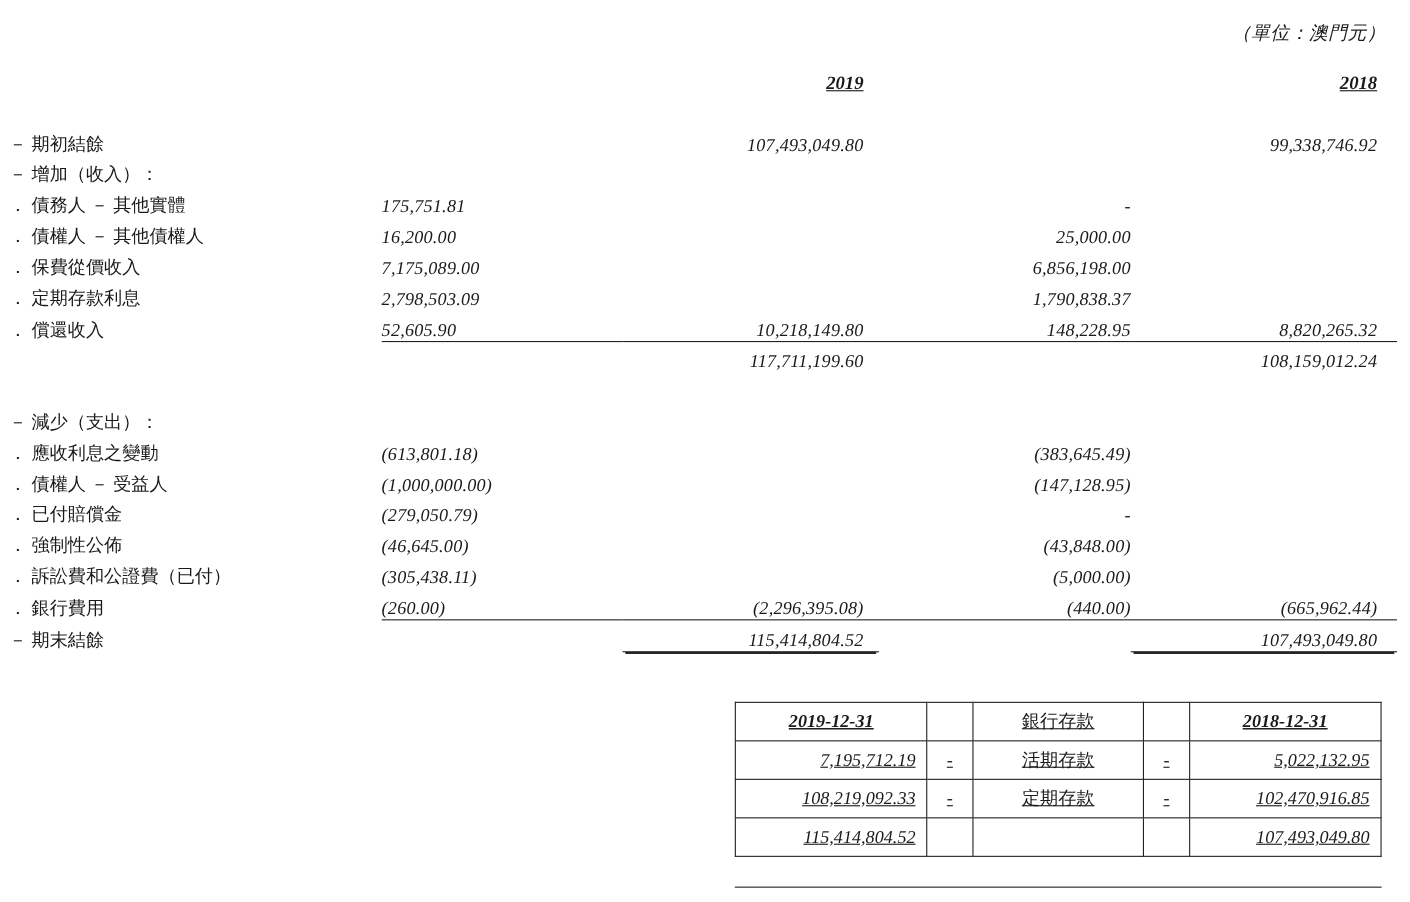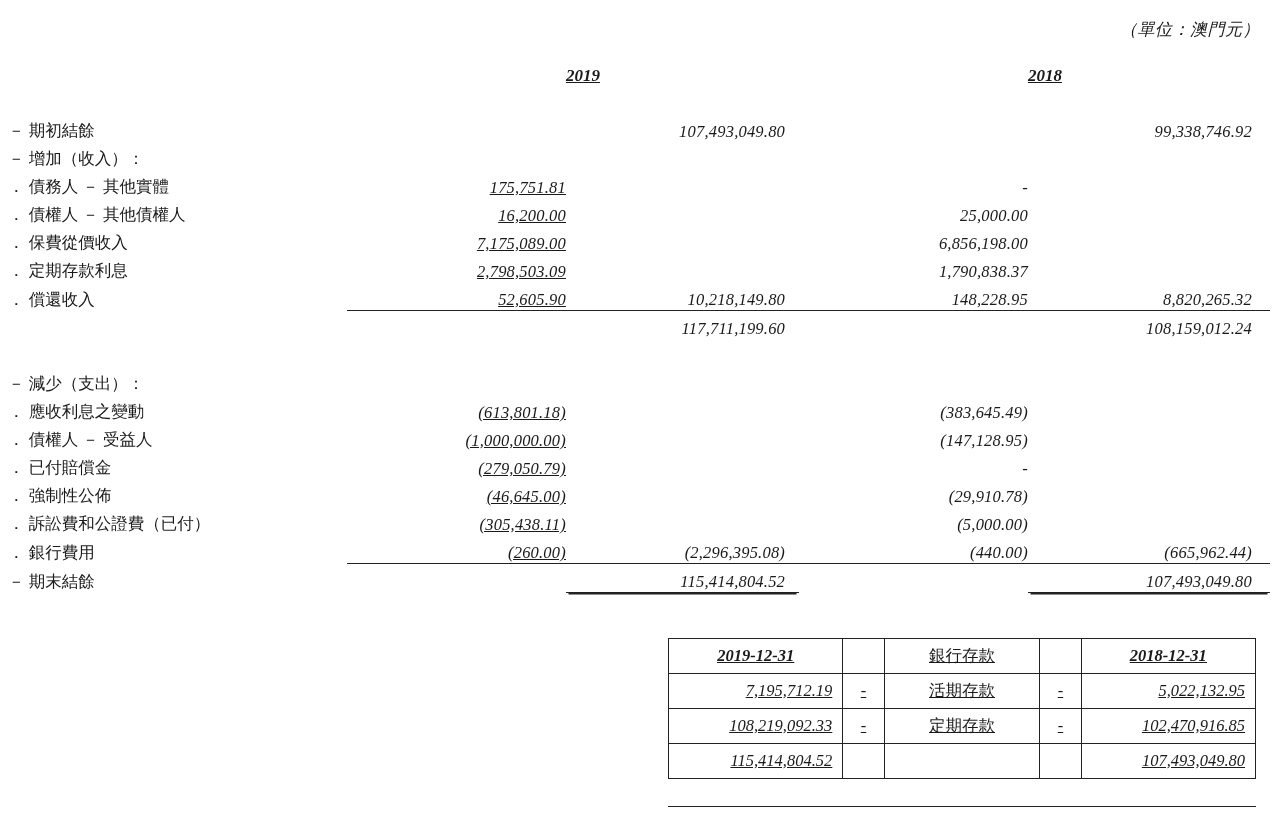--- a/index.html
+++ b/index.html
@@ -37,31 +37,31 @@
     border-collapse: collapse;
     font-size: 16.5px;
   }
   table.main td {
     padding: 0;
     height: 28px;
     vertical-align: bottom;
     white-space: nowrap;
   }
   .col-label { width: 340px; padding-left: 8px !important; }
-  .col-a { width: 220px; text-align: right; text-decoration: underline; }
+  .col-a { width: 220px; text-align: left; }
   .col-b { width: 220px; text-align: right; padding-right: 14px !important; }
   .col-c { width: 230px; text-align: right; }
   .col-d { width: 225px; text-align: right; padding-right: 18px !important; }
   .num {
     font-style: italic;
     font-size: 16.5px;
     letter-spacing: 0.2px;
   }
   .hdr-year {
-    text-align: left;
+    text-align: right;
     font-weight: bold;
     font-style: italic;
     font-size: 17px;
     text-decoration: underline;
     padding-bottom: 2px;
   }
   .lbl {
     font-size: 16.5px;
   }
   .lbl-dash {
@@ -237,21 +237,21 @@
         <td class="col-a num">(279,050.79)</td>
         <td class="col-b num"></td>
         <td class="col-c num">-</td>
         <td class="col-d num"></td>
       </tr>
 
       <tr>
         <td class="col-label lbl-item">． 強制性公佈</td>
         <td class="col-a num">(46,645.00)</td>
         <td class="col-b num"></td>
-        <td class="col-c num">(29,910.78)</td>
+        <td class="col-c num">(43,848.00)</td>
         <td class="col-d num"></td>
       </tr>
 
 
       <tr>
         <td class="col-label lbl-item">． 訴訟費和公證費（已付）</td>
         <td class="col-a num">(305,438.11)</td>
         <td class="col-b num"></td>
         <td class="col-c num">(5,000.00)</td>
         <td class="col-d num"></td>

